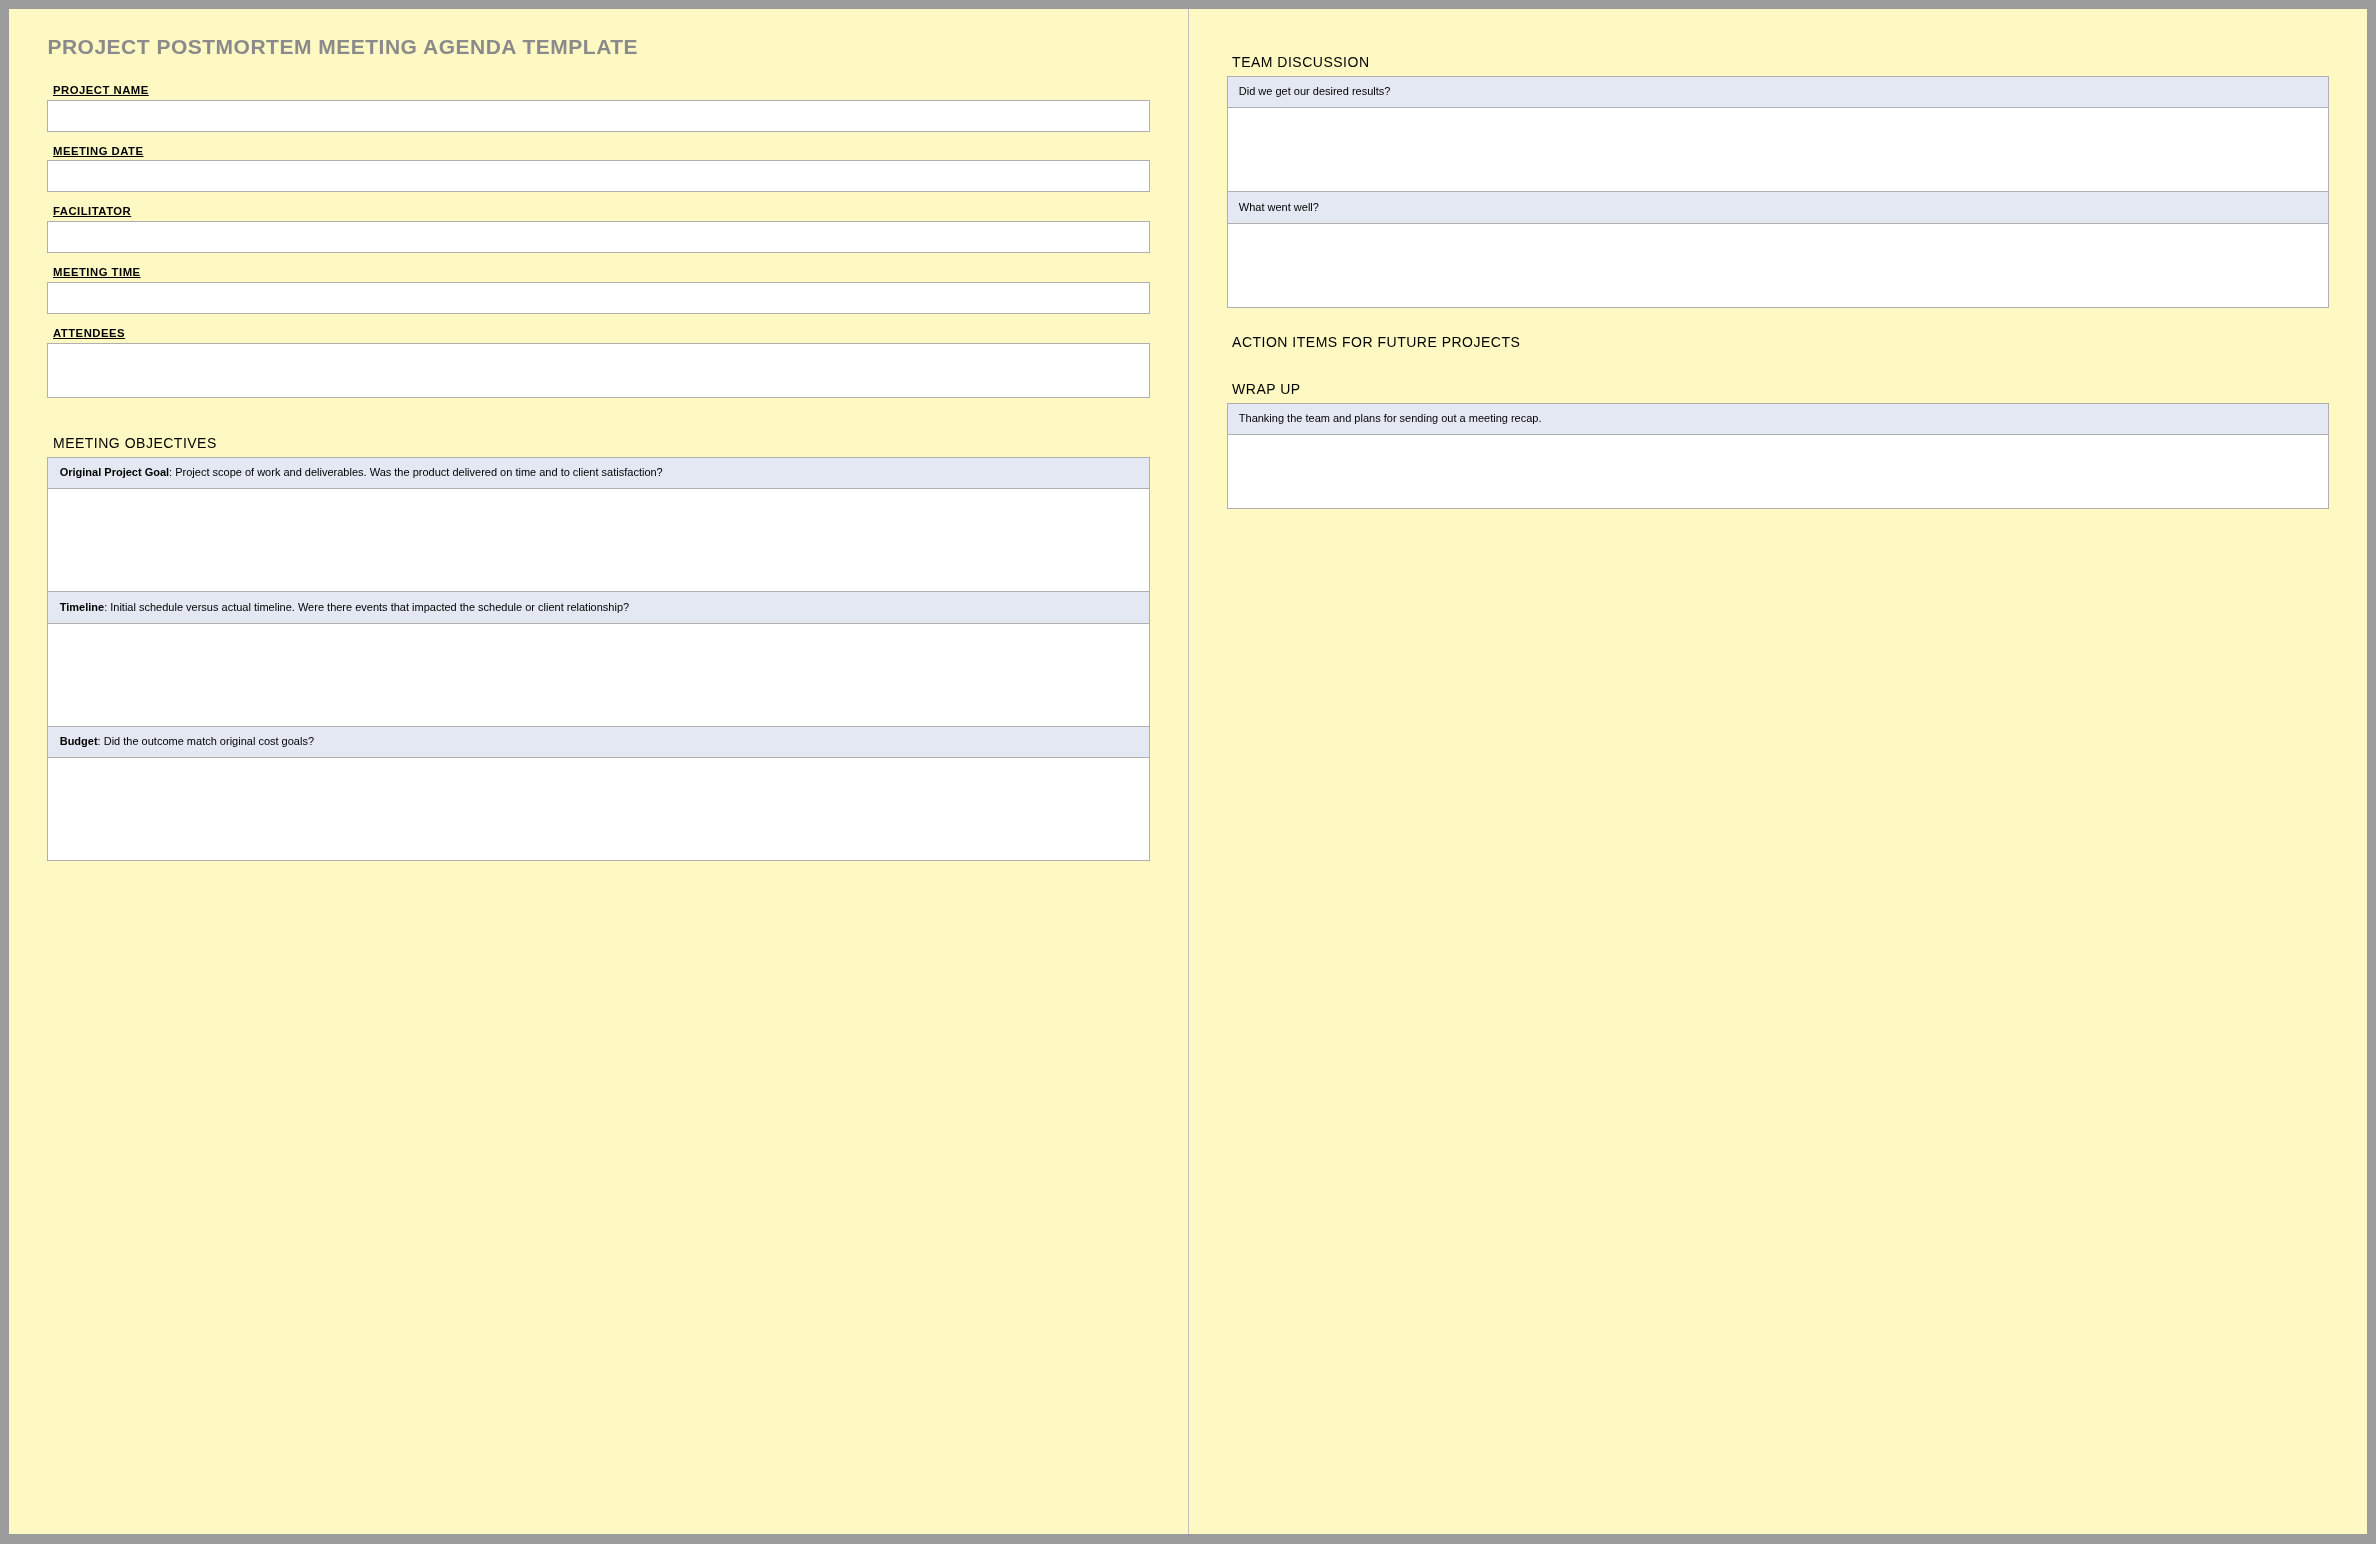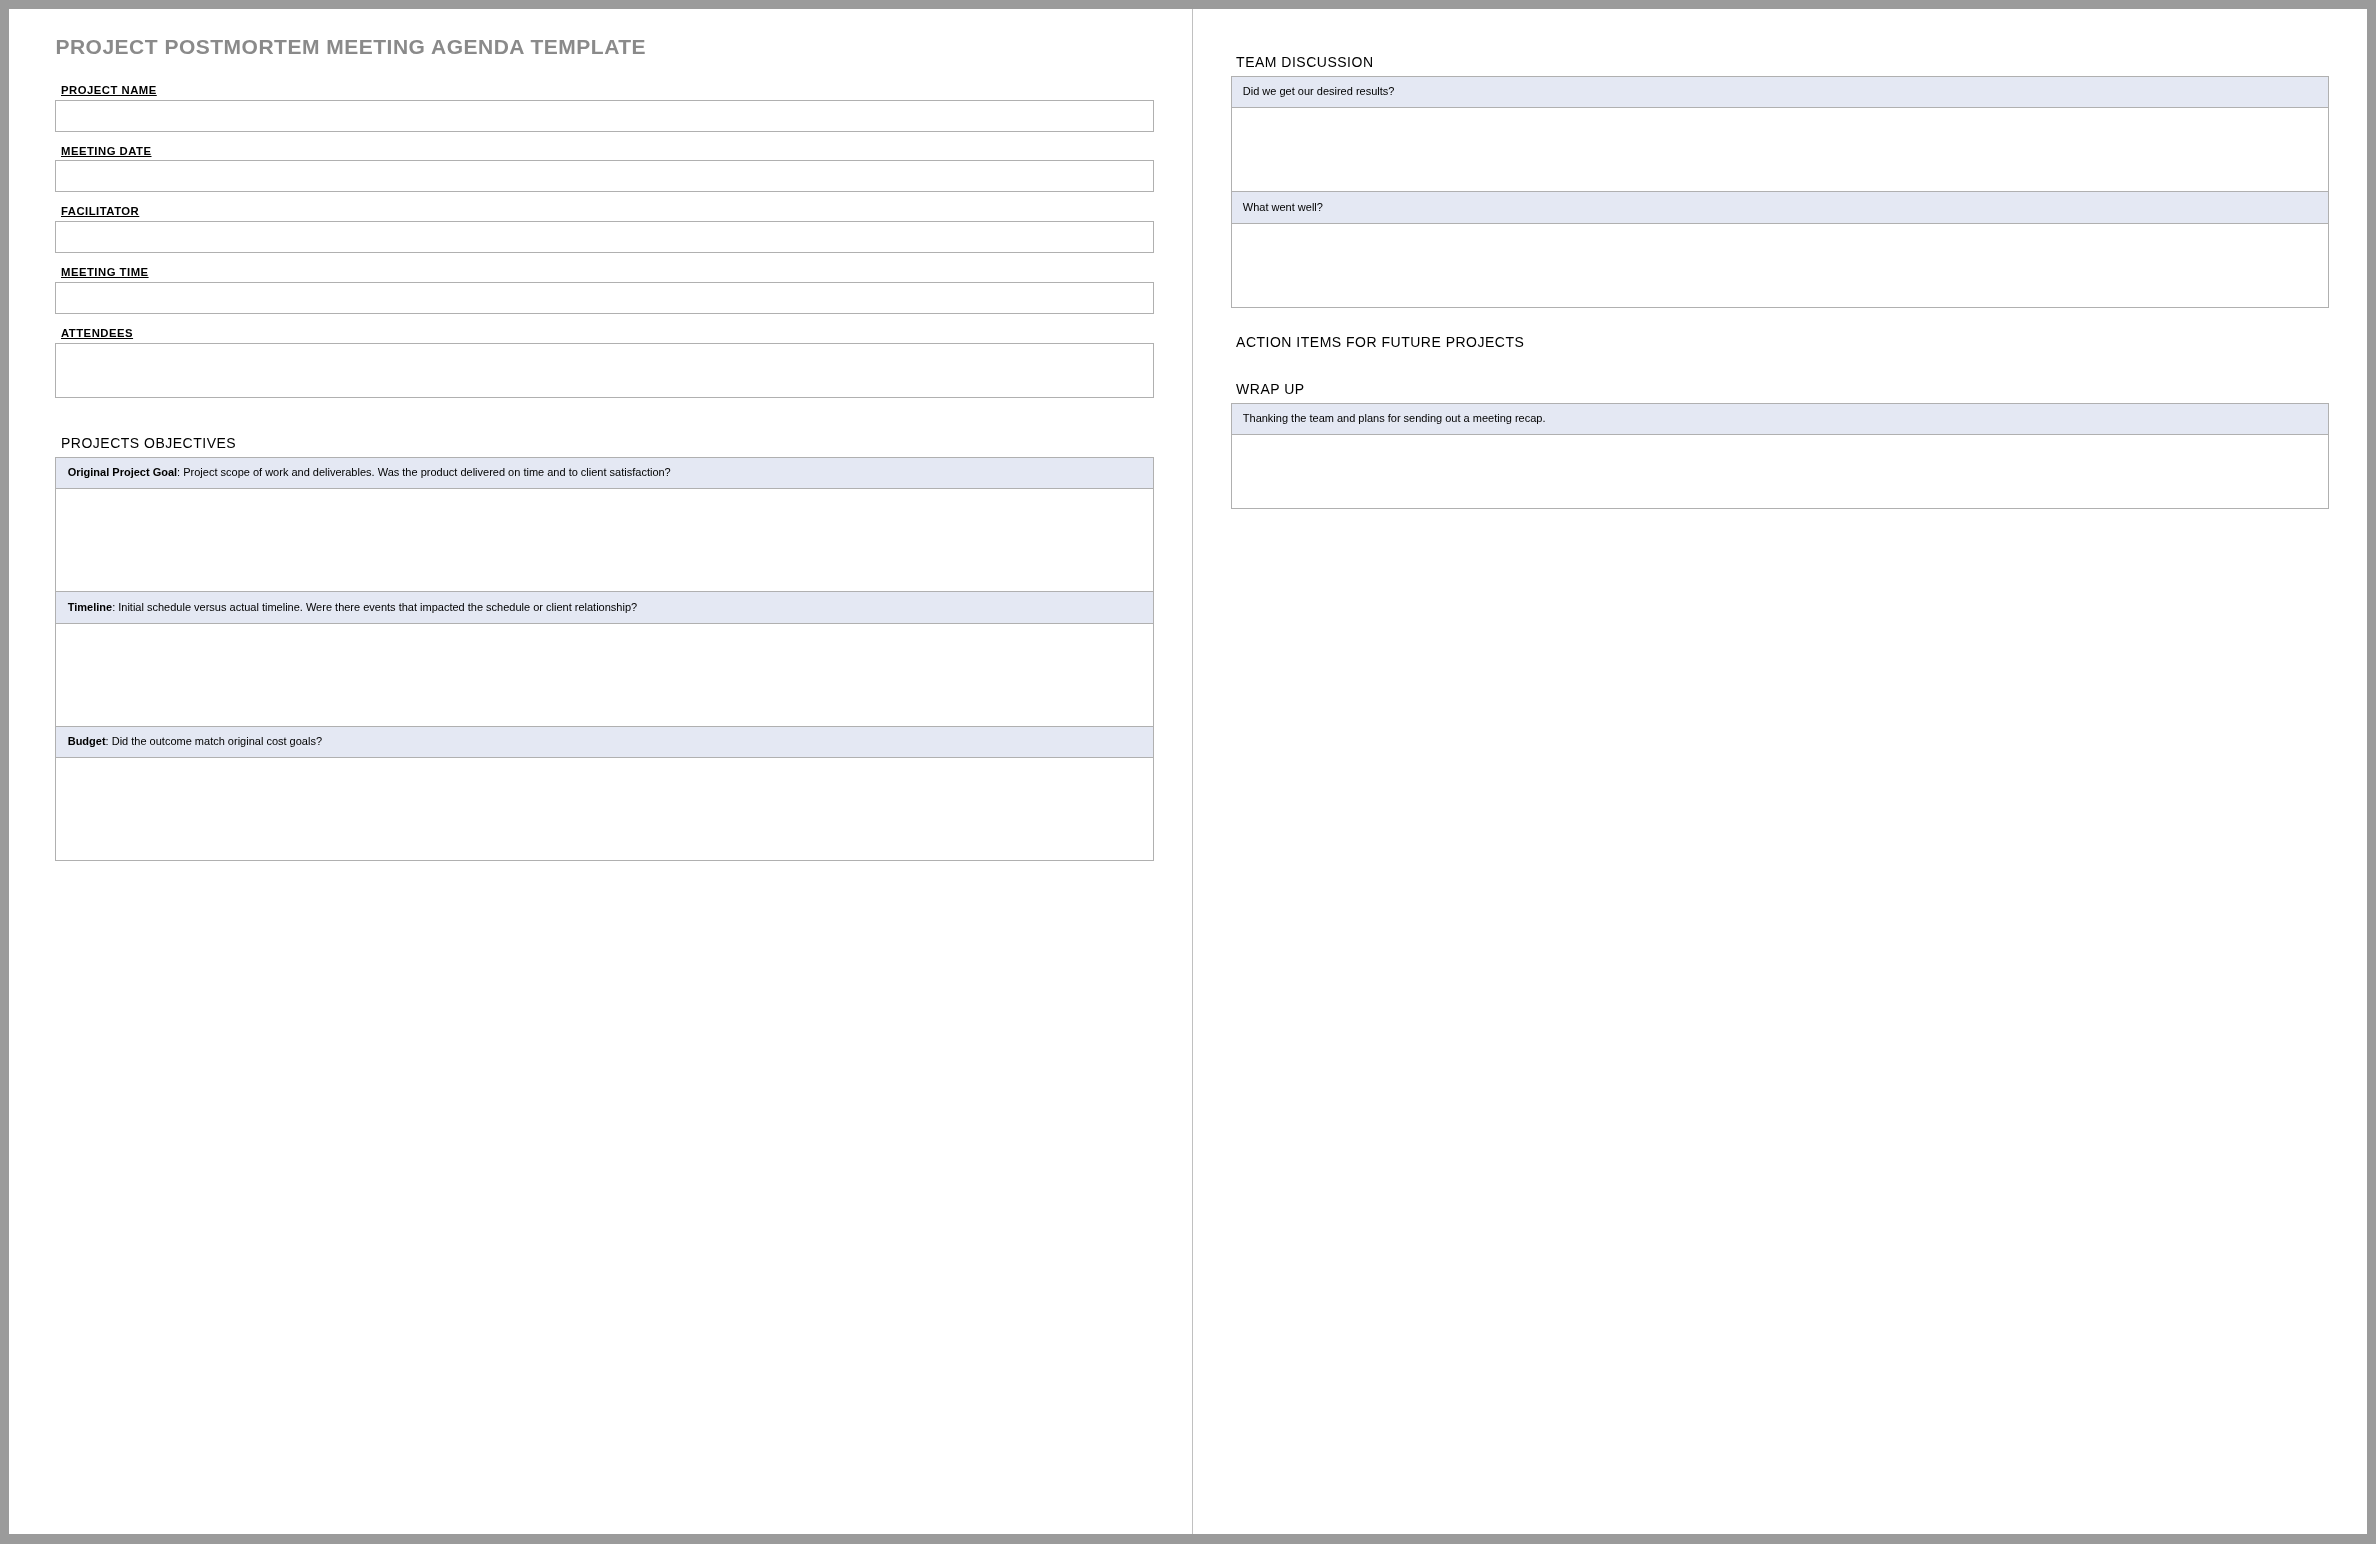--- a/index.html
+++ b/index.html
@@ -6,25 +6,24 @@
       box-sizing: border-box;
       margin: 0;
       padding: 0;
     }
     body {
       font-family: "Century Gothic", "Avant Garde", Arial, sans-serif;
       background: #9b9b9b;
       padding: 9.4px;
     }
     .document {
-      background: #ffffff;
+      background: #fef9c3;
       width: 100%;
       display: flex;
       min-height: calc(100vh - 19px);
-      padding-left: 8px;
     }
     .page {
       flex: 1;
       padding: 26px 38px 38px 38px;
       position: relative;
     }
     .page:first-child {
       border-right: 0.9px solid #c0c0c0;
     }
     .main-title {
@@ -129,21 +128,21 @@
       <div class="input-box"></div>
     </div>
 
     <div class="field-group">
       <div class="field-label">ATTENDEES</div>
       <div class="input-box tall"></div>
     </div>
 
     <div class="section-spacer"></div>
 
-    <div class="section-title">PROJECTS OBJECTIVES</div>
+    <div class="section-title">MEETING OBJECTIVES</div>
 
     <div class="subsection">
       <div class="subsection-header">
         <span class="bold">Original Project Goal</span><span>: Project scope of work and deliverables. Was the product delivered on time and to client satisfaction?</span>
       </div>
       <div class="subsection-body"></div>
     </div>
 
     <div class="subsection">
       <div class="subsection-header">

